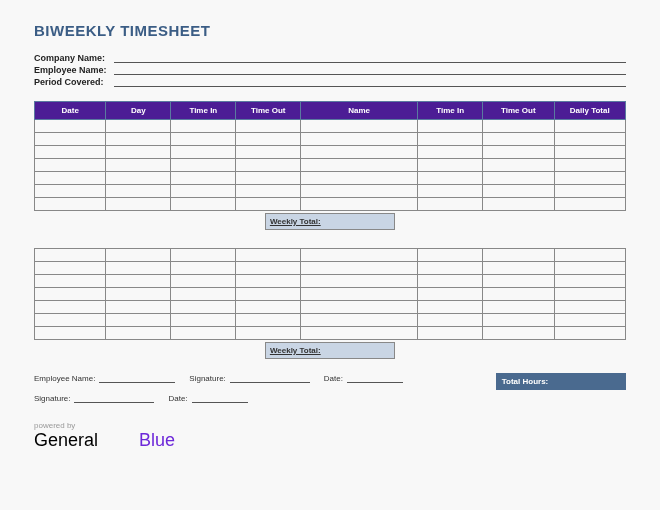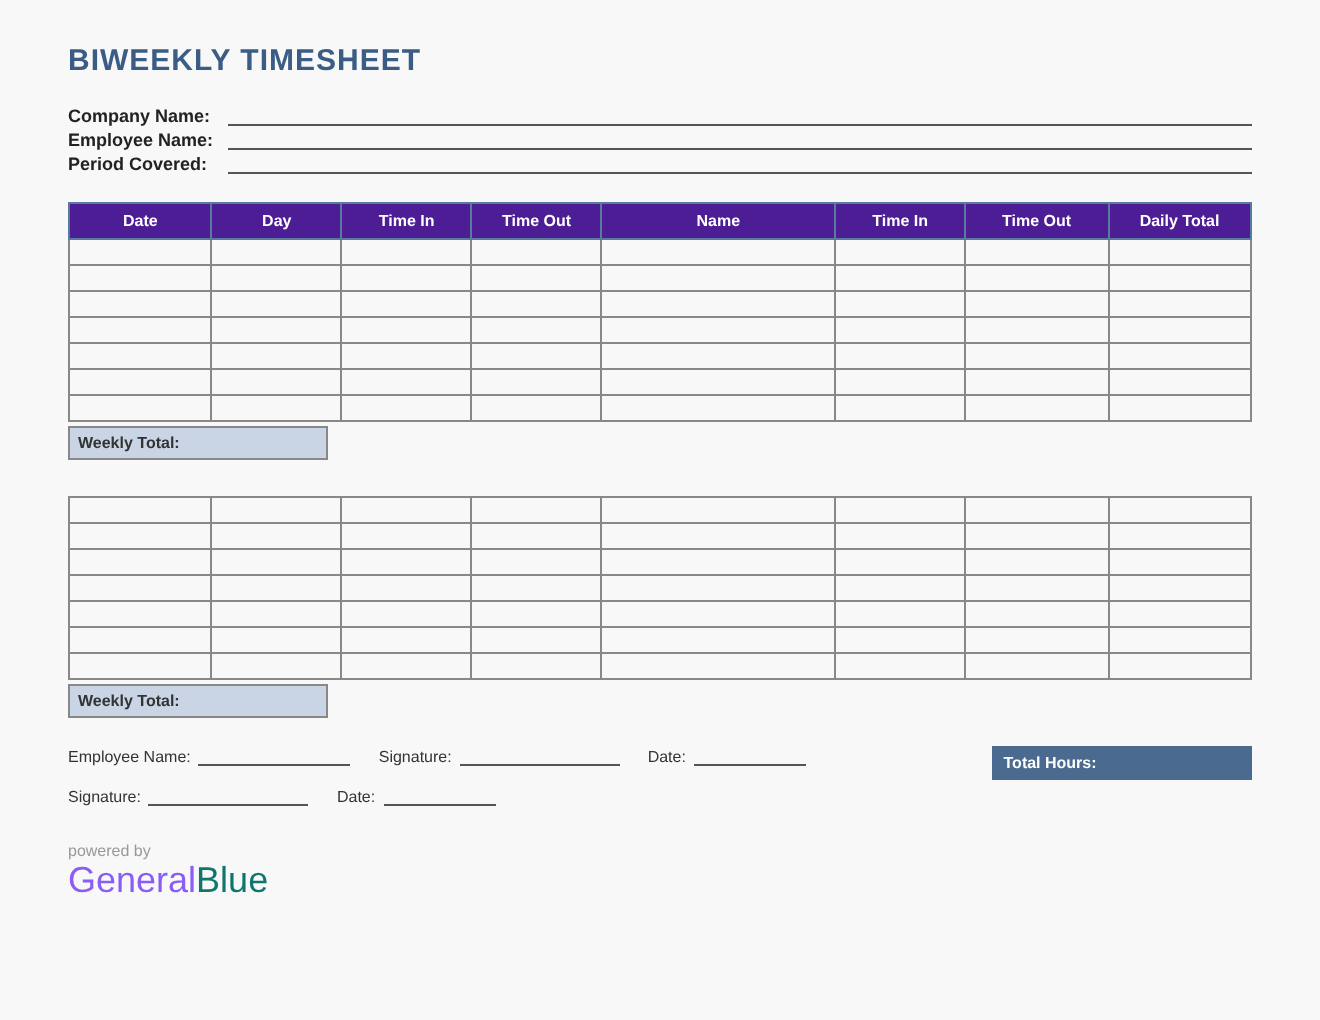--- a/index.html
+++ b/index.html
@@ -56,22 +56,23 @@
   .col-day { width: 10%; }
   .col-ti1 { width: 10%; }
   .col-to1 { width: 10%; }
   .col-lunch { width: 18%; }
   .col-ti2 { width: 10%; }
   .col-to2 { width: 11%; }
   .col-dt { width: 11%; }
   .spacer { height: 3px; }
   .weekly-total-row {
     display: flex;
-    justify-content: flex-start;
+    justify-content: center;
     margin-top: -1px;
+    text-decoration: underline;
   }
   .weekly-total-cell {
     width: 22%;
     background: #c9d5e4;
     border: 1px solid #888;
     font-size: 8px;
     font-weight: bold;
     padding: 3px 4px;
     display: flex;
   }
@@ -112,22 +113,22 @@
   }
   .powered {
     margin-top: 8px;
     font-size: 8px;
     color: #999;
   }
   .brand {
     font-size: 18px;
     font-weight: 500;
   }
-  .brand .g1 { color: #8b5cf6; }
-  .brand .g2 { color: #0f766e; }
+  .brand .g1 { color: #000000; }
+  .brand .g2 { color: #6d28d9; margin-left: 41px; }
 </style>
 </head>
 <body>
 
 <div class="title">BIWEEKLY TIMESHEET</div>
 
 <div class="info-block">
   <div class="info-row">
     <span class="label">Company Name:</span>
     <span class="line"></span>

